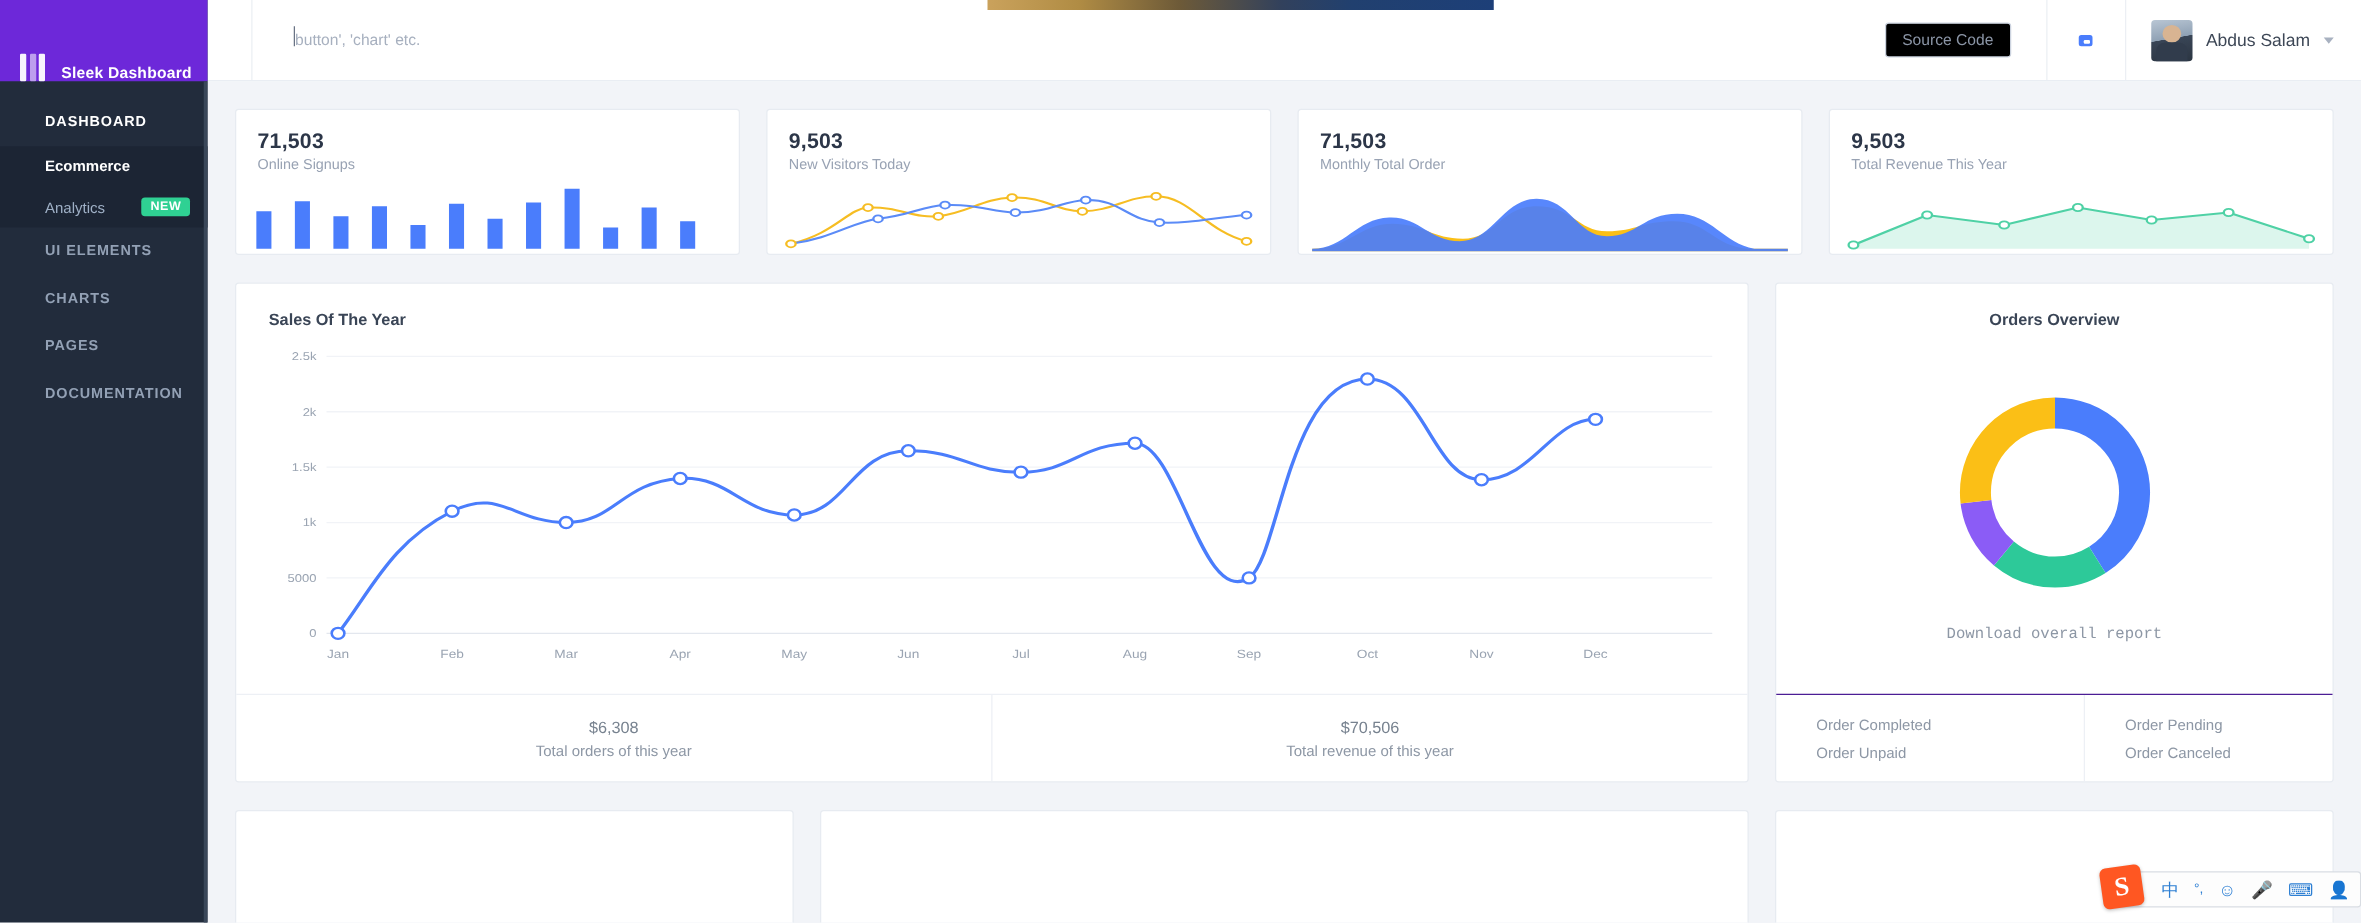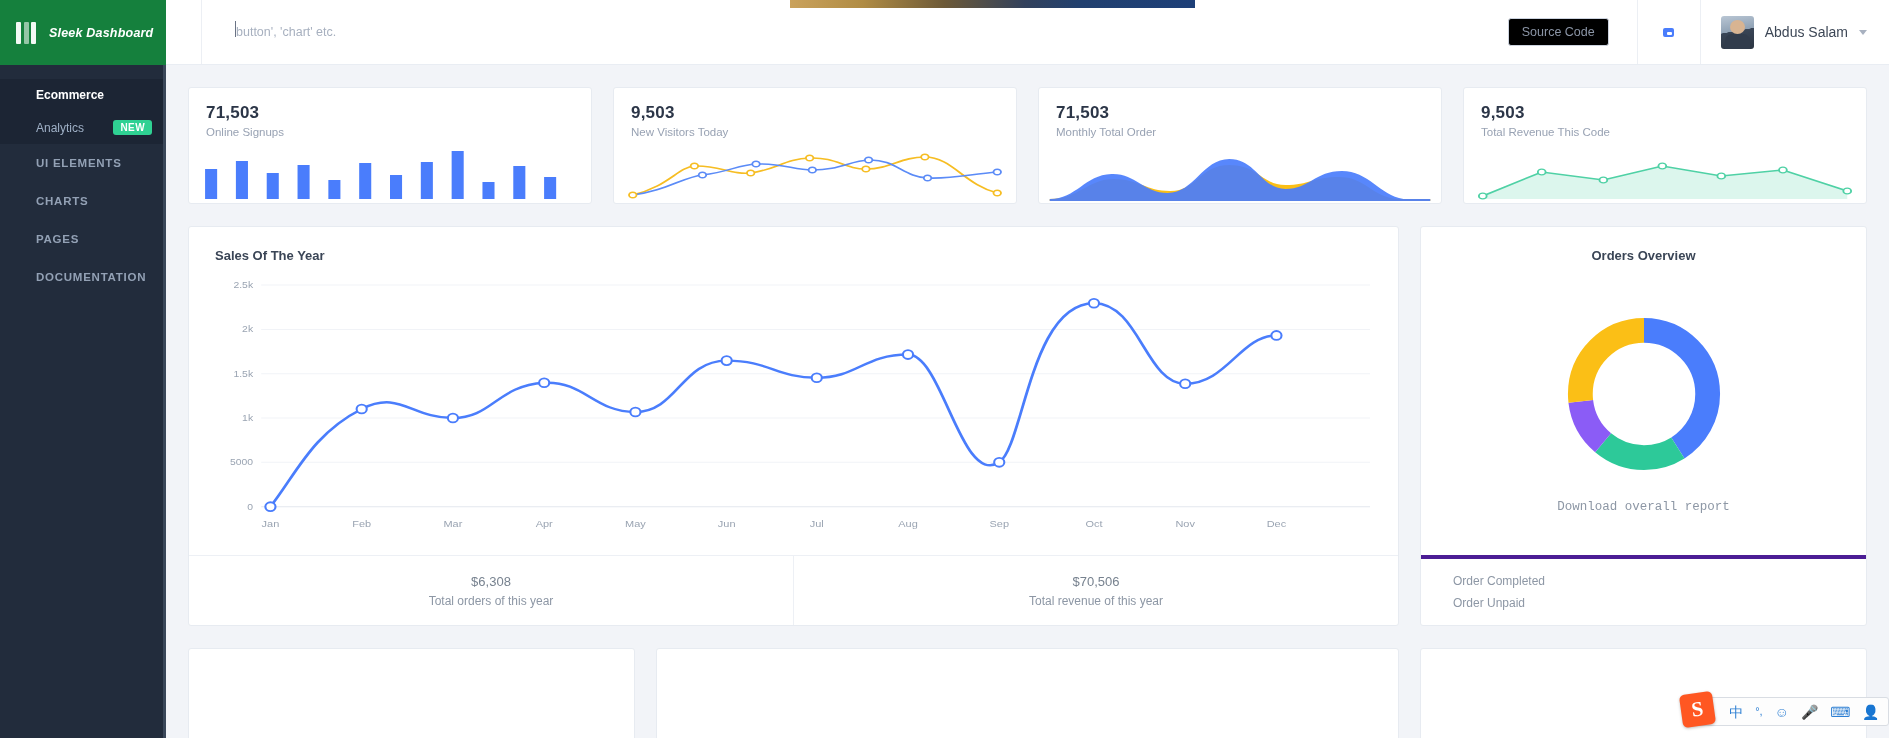--- a/index.html
+++ b/index.html
@@ -22,24 +22,23 @@
   .app { position: absolute; inset: 0; display: flex; }
 
   
   .sidebar {
     width: 166px; flex: 0 0 166px;
     background: #222c3c;
     display: flex; flex-direction: column;
     position: relative; z-index: 20;
   }
   .brand {
-    height: 65px; background: #15803d;
-    display: flex; align-items: center; gap: 13px;
+    height: 65px; background: #6d28d9;
+    display: flex; align-items: flex-end; gap: 13px;
     padding-left: 16px;
-    font-style: italic;
   }
   .brand-logo { display: flex; align-items: flex-end; gap: 2.5px; height: 22px; }
   .brand-logo i { display: block; width: 5px; background: #fff; border-radius: 1px; }
   .brand-logo i:nth-child(1) { height: 22px; opacity: .95; }
   .brand-logo i:nth-child(2) { height: 22px; opacity: .55; }
   .brand-logo i:nth-child(3) { height: 22px; opacity: .95; }
   .brand-text { color: #fff; font-size: 12.5px; font-weight: 700; letter-spacing: .2px; }
 
   .nav { padding-top: 14px; }
   .nav-section {
@@ -153,21 +152,21 @@
     flex: 1; display: flex; flex-direction: column;
     align-items: center; justify-content: center; gap: 5px;
   }
   .foot-cell + .foot-cell { border-left: 1px solid #edf0f5; }
   .foot-val { font-size: 13px; color: #77828f; }
   .foot-lbl { font-size: 12px; color: #8d97a5; text-align: right; }
 
   .donut-area { flex: 1; display: flex; flex-direction: column; align-items: center; justify-content: center; padding-top: 6px; }
   .donut-wrap { width: 168px; height: 168px; }
   .donut-link { font-size: 12.5px; color: #8d97a5; margin-top: 22px; font-family: Liberation Mono, monospace; }
-  .legend-foot { display: flex; border-top: 4px solid #4c1d95; height: 70px; gap: 48px; }
+  .legend-foot { display: flex; border-top: 1px solid #4c1d95; height: 70px; gap: 48px; }
   .legend-col { flex: 1; display: flex; flex-direction: column; justify-content: center; gap: 8px; padding-left: 32px; }
   .legend-col + .legend-col { border-left: 1px solid #edf0f5; }
   .legend-item { font-size: 12px; color: #8d97a5; }
 
   
   .row3 { display: flex; gap: 21px; }
   .row3 .card { height: 120px; }
   .row3 .c1 { flex: 0 0 447px; }
   .row3 .c2 { flex: 1 1 0; min-width: 0; }
   .row3 .c3 { flex: 0 0 447px; }
@@ -203,20 +202,21 @@
     <div class="brand">
       <span class="brand-logo">
         <i></i>
           <i></i>
           <i></i>
       </span>
       <span class="brand-text">Sleek Dashboard</span>
     </div>
 
     <nav class="nav">
+      <div class="nav-section">DASHBOARD</div>
 
       <div class="nav-group">
         <div class="nav-item active">
           <span>Ecommerce</span>
         </div>
         <div class="nav-item">
           <span>Analytics</span>
           <span class="badge-new">NEW</span>
         </div>
       </div>
@@ -313,21 +313,21 @@
           <div class="stat-chart">
             <svg viewBox="0 0 300 62" preserveAspectRatio="none">
               <path d="M8,58 C30,58 36,38 56,38 C74,38 80,50 98,50 C118,50 120,24 142,24 C164,24 166,44 184,44 C202,44 204,36 224,36 C244,36 248,56 268,58 L292,58 L292,60 L8,60 Z" fill="#fbbf16"></path>
               <path d="M8,58 C28,58 34,34 54,33 C72,32 78,52 96,52 C116,52 122,18 142,18 C162,18 166,48 184,48 C202,48 206,30 226,30 C246,30 254,54 272,58 L292,58 L292,60 L8,60 Z" fill="#4a7dfc" opacity=".92"></path>
             </svg>
           </div>
         </div>
 
         <div class="card stat-card">
           <div class="stat-num">9,503</div>
-          <div class="stat-lbl">Total Revenue This Code</div>
+          <div class="stat-lbl">Total Revenue This Year</div>
           <div class="stat-chart">
             <svg viewBox="0 0 300 62" preserveAspectRatio="none">
               <path d="M14,55 L58,31 L104,39 L148,25 L192,35 L238,29 L286,50 L286,58 L14,58 Z" fill="#4fd1a5" opacity=".2"></path>
               <polyline points="14,55 58,31 104,39 148,25 192,35 238,29 286,50" fill="none" stroke="#4fd1a5" stroke-width="1.6"></polyline>
               <g fill="#fff" stroke="#4fd1a5" stroke-width="1.4">
                 <circle cx="14" cy="55" r="2.9"></circle>
                   <circle cx="58" cy="31" r="2.9"></circle>
                 <circle cx="104" cy="39" r="2.9"></circle>
                   <circle cx="148" cy="25" r="2.9"></circle>
                 <circle cx="192" cy="35" r="2.9"></circle>
@@ -431,20 +431,24 @@
                 <circle cx="21" cy="21" r="15.915" fill="none" stroke="#fbbf16" stroke-width="6.2" stroke-dasharray="27 73" stroke-dashoffset="-73" transform="rotate(-90 21 21)"></circle>
               </svg>
             </div>
             <div class="donut-link">Download overall report</div>
           </div>
           <div class="legend-foot">
             <div class="legend-col">
               <span class="legend-item">Order Completed</span>
               <span class="legend-item">Order Unpaid</span>
             </div>
+            <div class="legend-col">
+              <span class="legend-item">Order Pending</span>
+              <span class="legend-item">Order Canceled</span>
+            </div>
           </div>
         </div>
       </div>
 
       <div class="row3">
         <div class="card c1"></div>
         <div class="card c2"></div>
         <div class="card c3"></div>
       </div>
 

